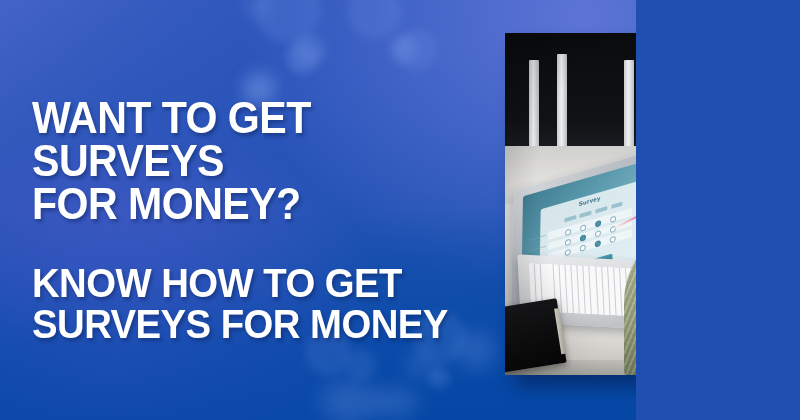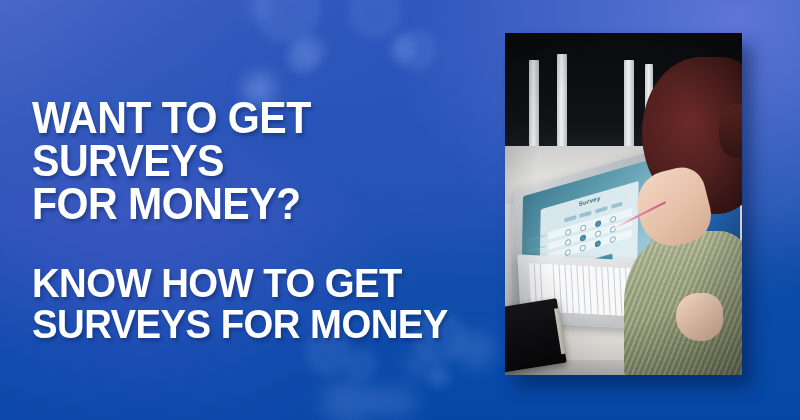--- a/index.html
+++ b/index.html
@@ -3,21 +3,21 @@
 <meta charset="utf-8">
 <title>Surveys For Money Banner</title>
 <style>
   html,body{margin:0;padding:0;}
   body{
     width:800px;height:420px;overflow:hidden;
     font-family:"Liberation Sans","DejaVu Sans",sans-serif;
     background:#1f4fb0;
   }
   #banner{
-    position:relative;width:800px;height:420px;overflow:hidden;
+    position:relative;width:636px;height:420px;overflow:hidden;
   }
 
   
   .bg-base{
     position:absolute;inset:0;
     background:
       radial-gradient(ellipse 460px 420px at 18% 88%, #5a5fd2 0%, rgba(90,95,210,0) 62%),
       radial-gradient(ellipse 520px 430px at 92% 4%, #5d75d6 0%, rgba(93,117,214,0) 66%),
       radial-gradient(ellipse 620px 520px at 58% 12%, #2b55bb 0%, rgba(43,85,187,0) 70%),
       linear-gradient(160deg,#4a66c9 0%,#2552b4 34%,#134fa8 62%,#0a4da6 100%);

